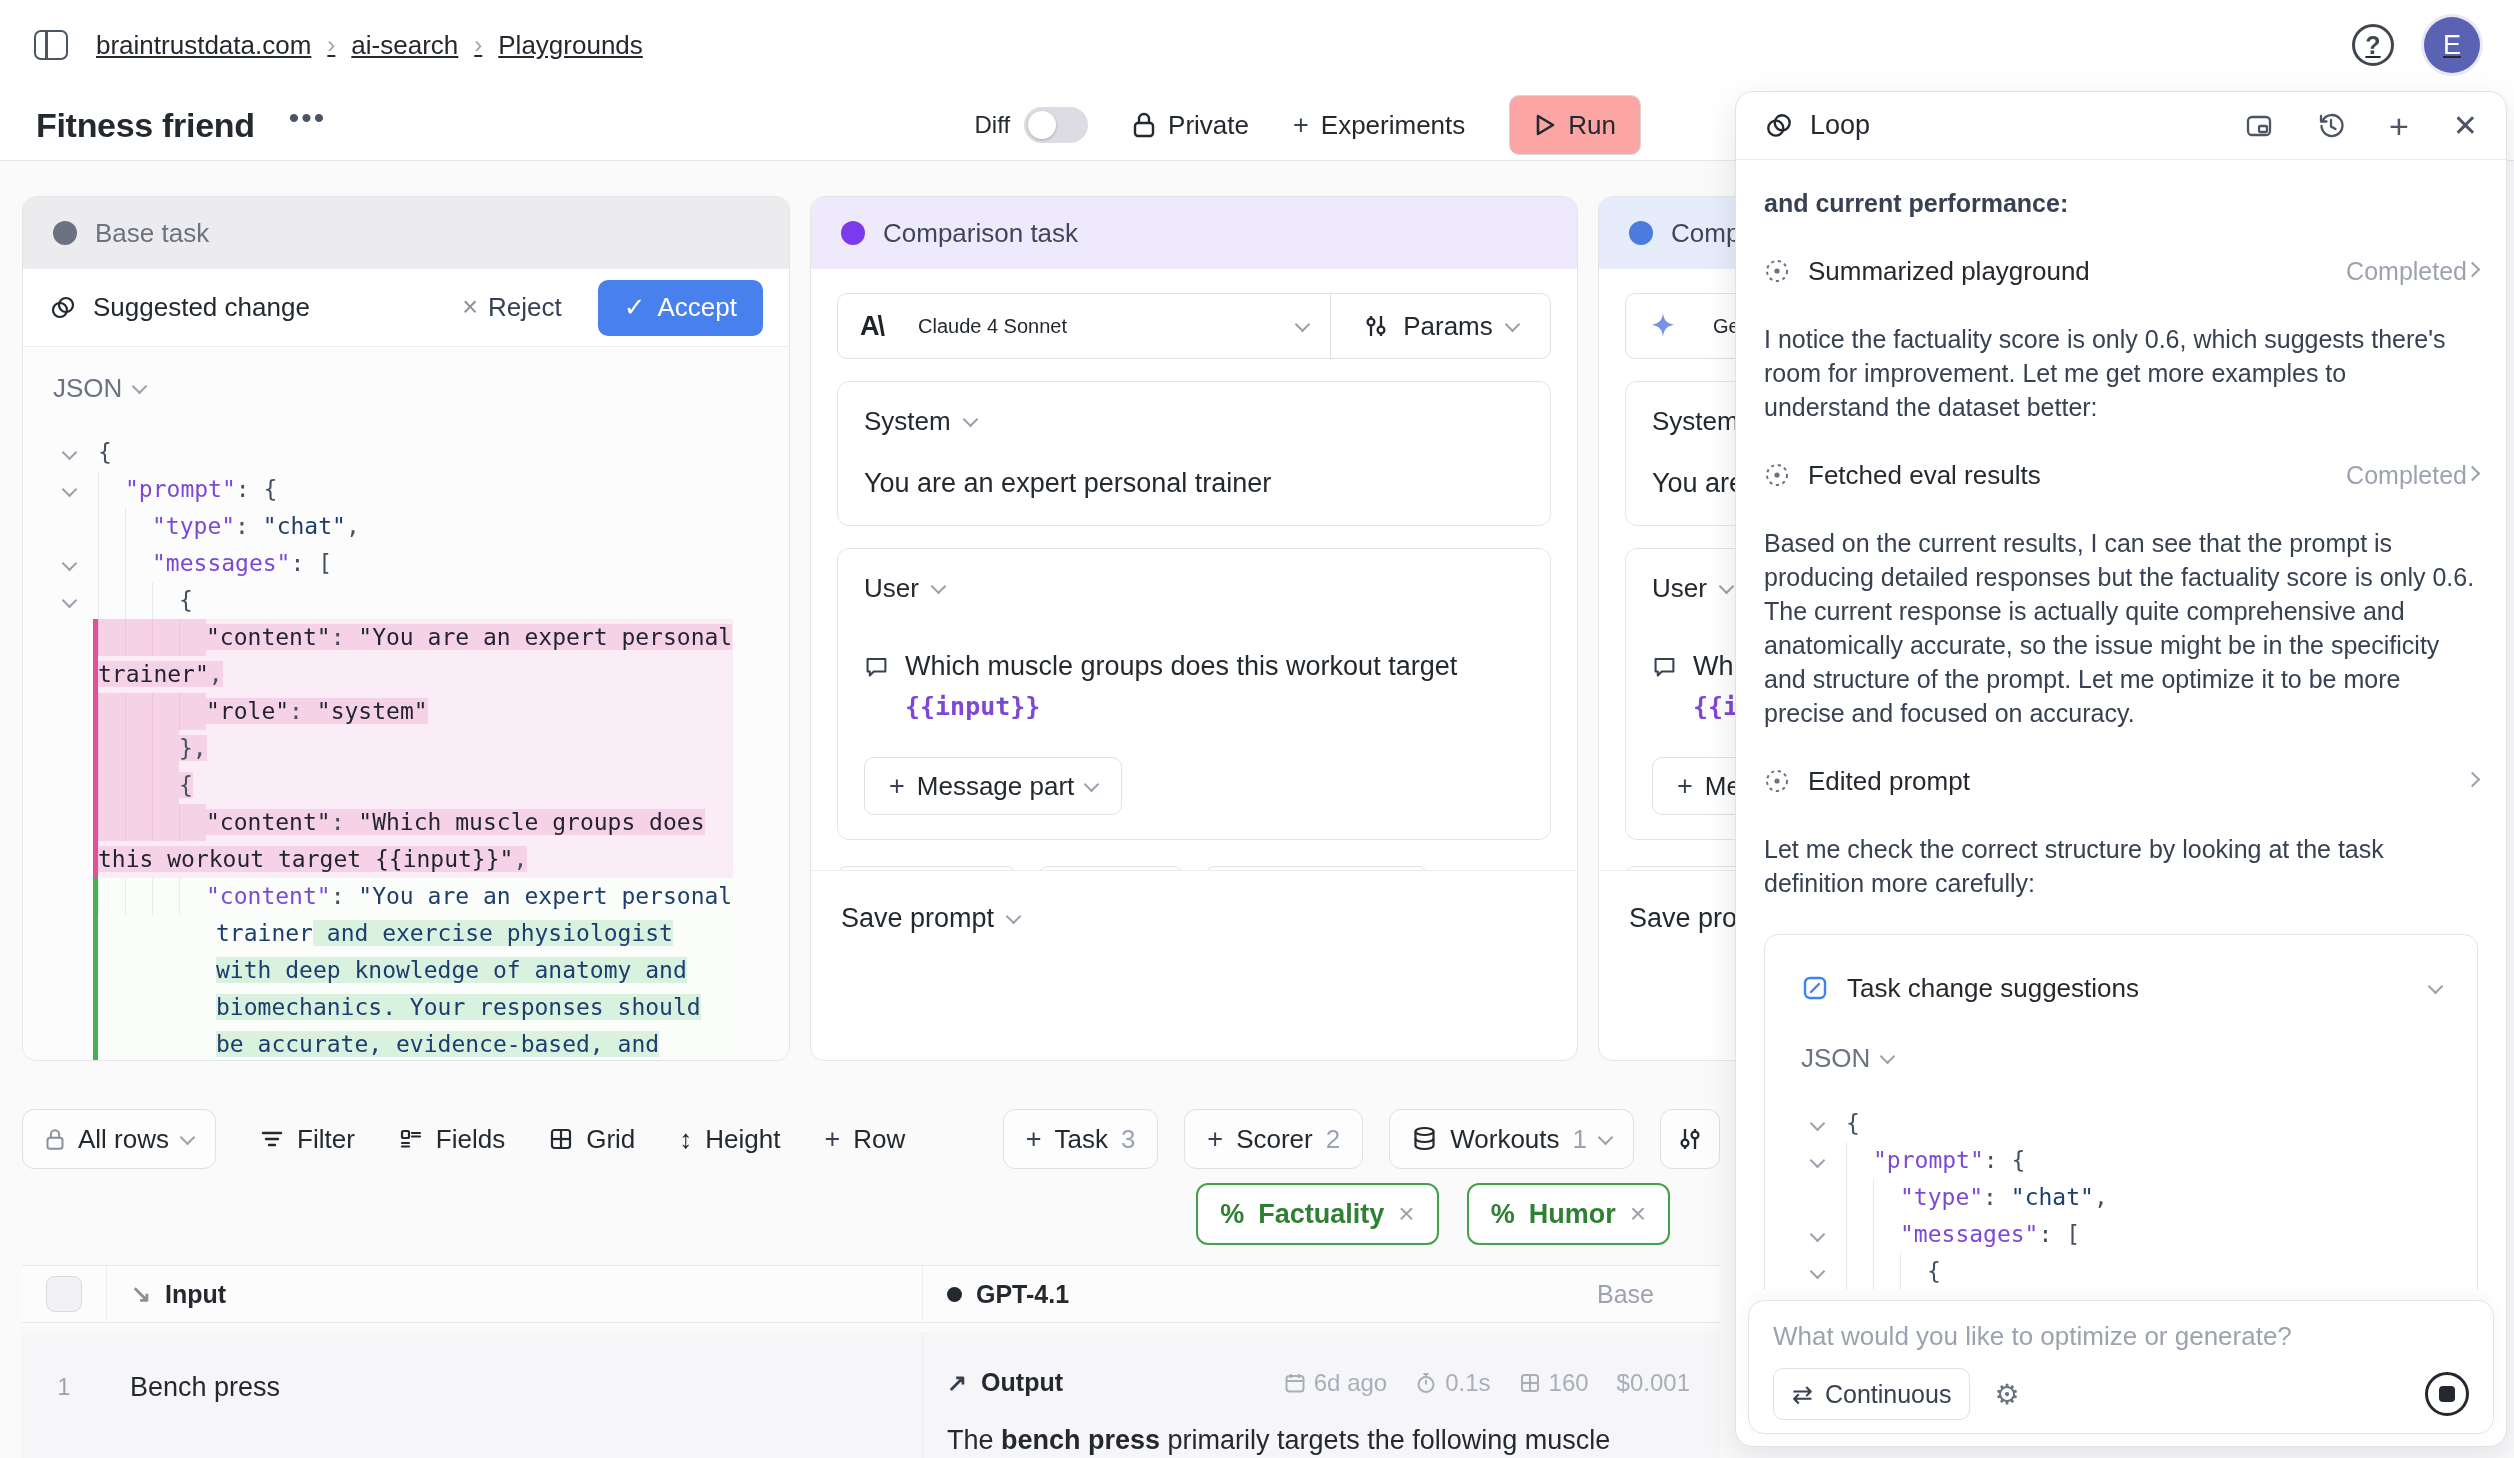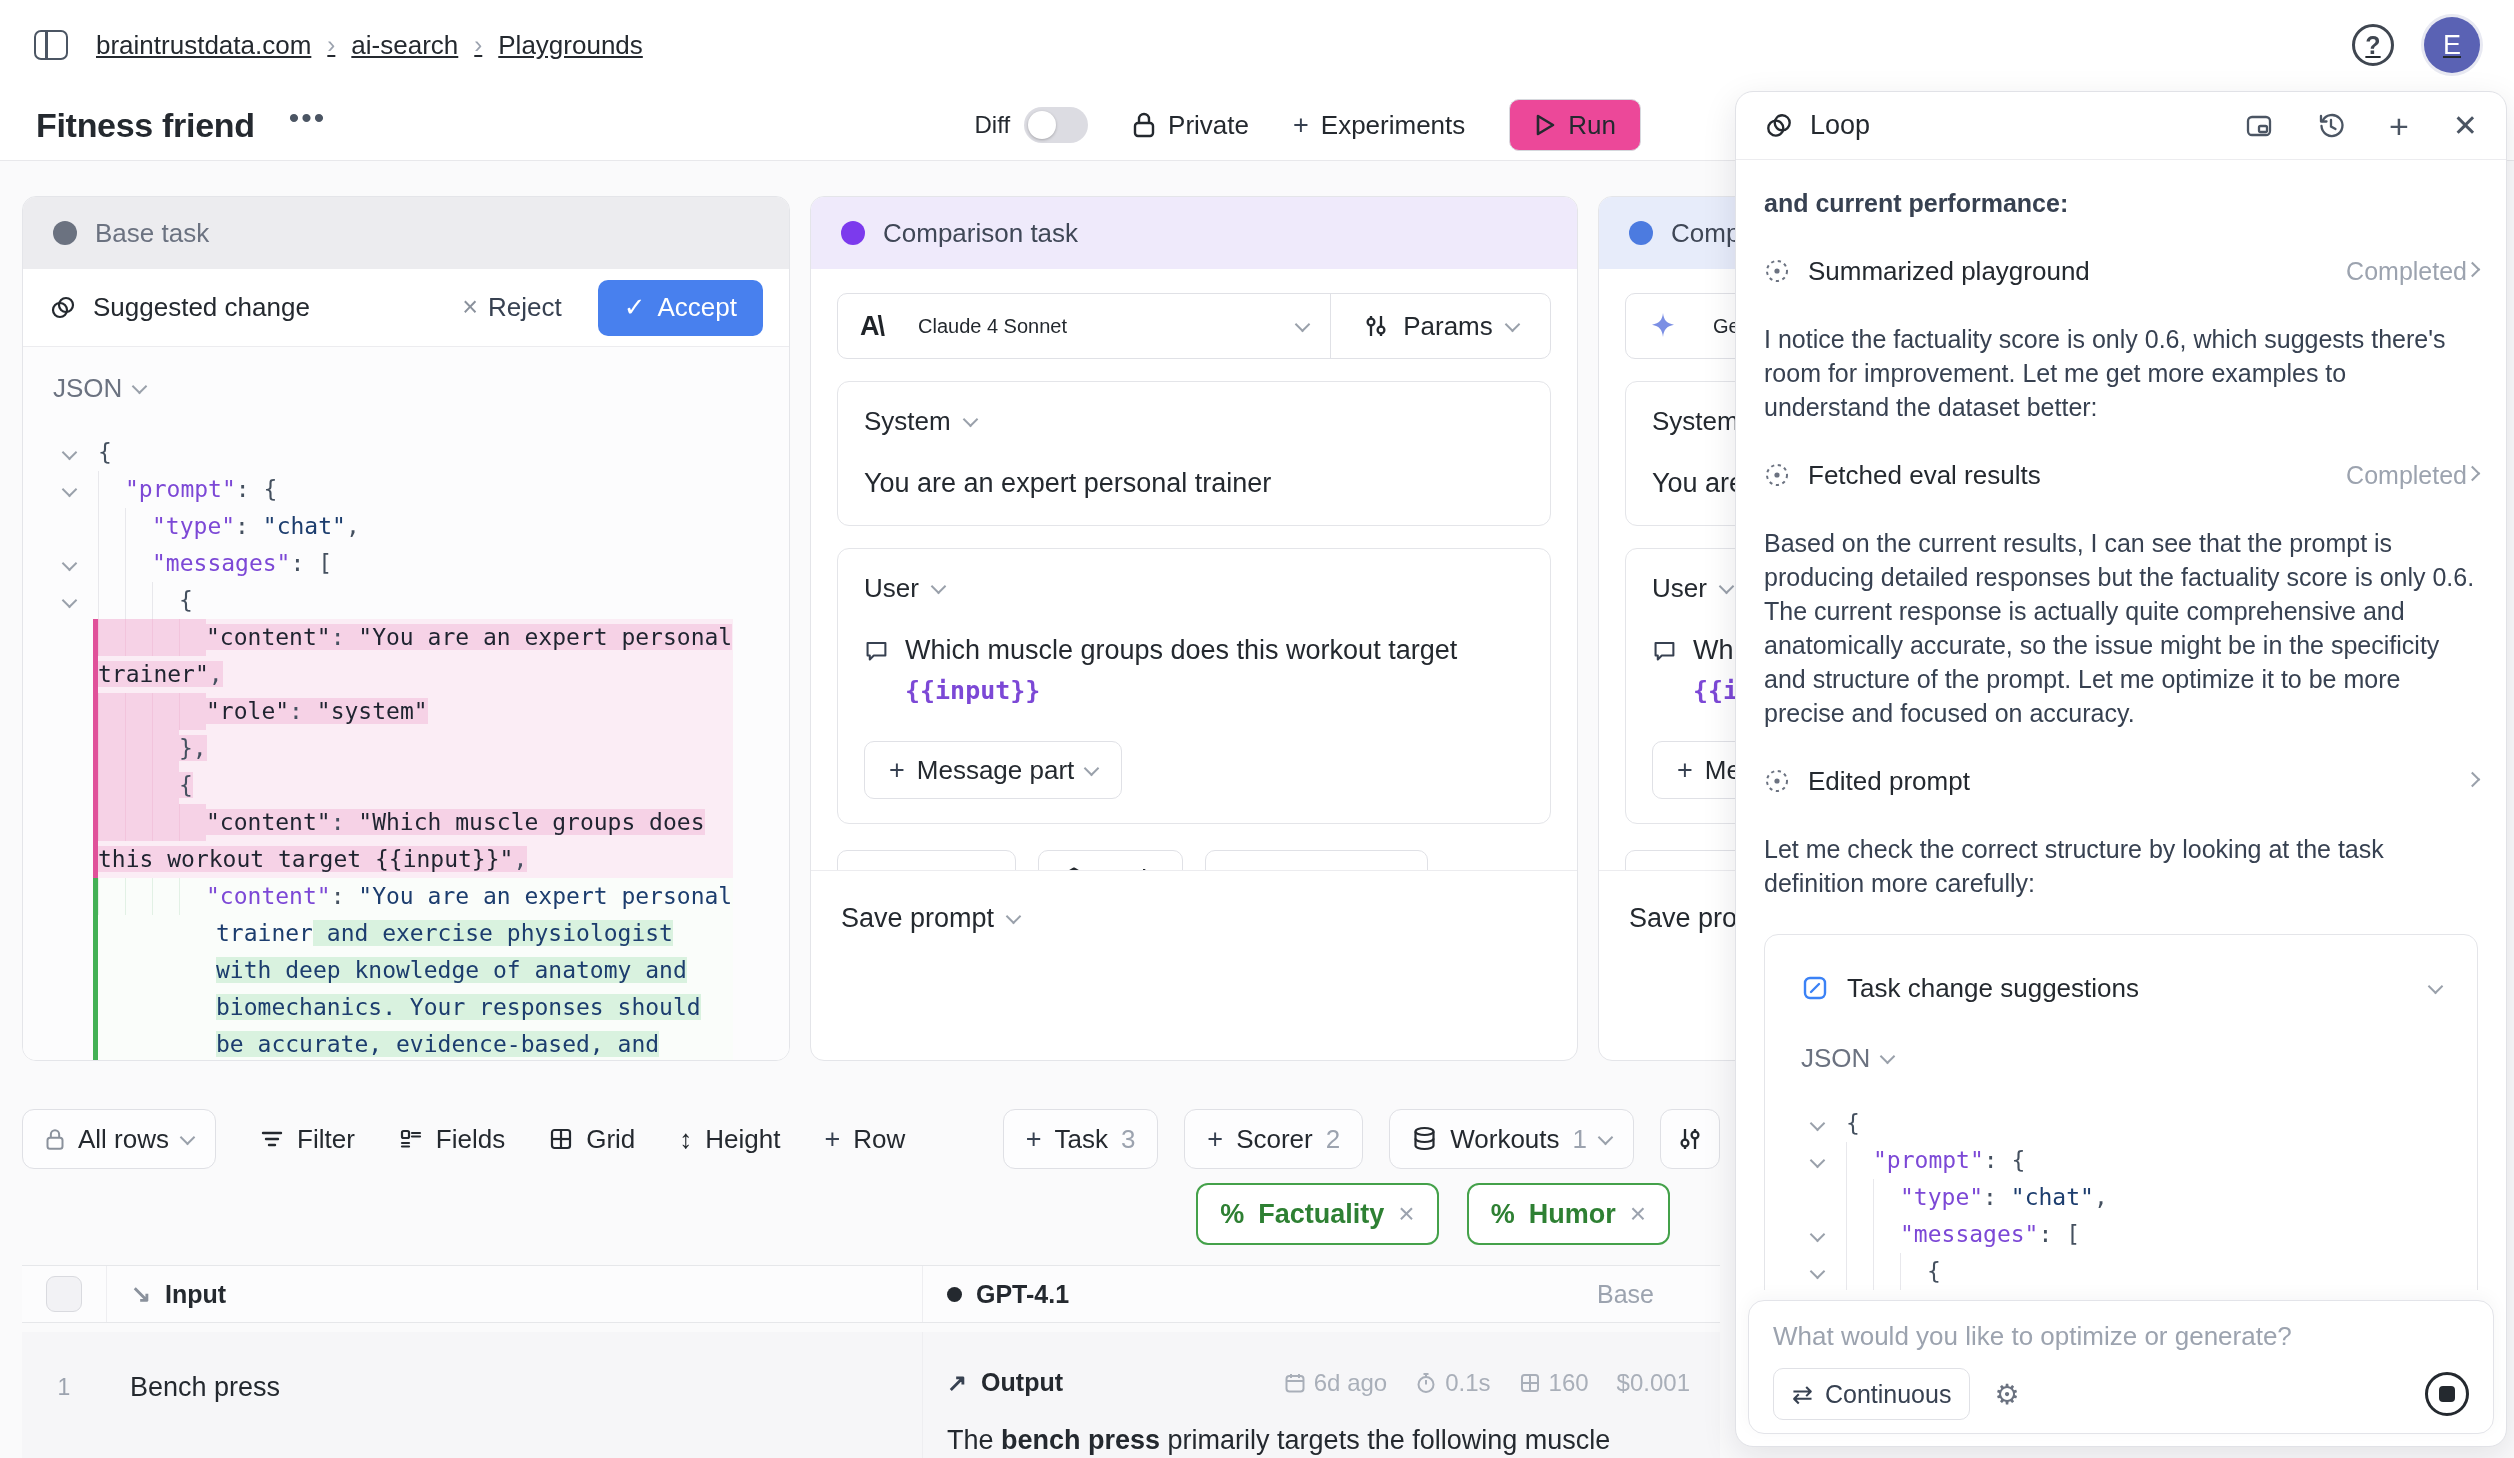--- a/index.html
+++ b/index.html
@@ -20,21 +20,21 @@
   .avatar{width:56px;height:56px;border-radius:50%;background:#5A62B4;color:#fff;display:flex;align-items:center;justify-content:center;font-size:27px;box-shadow:0 0 0 3px #E8E9F2;}
   
   .titlerow{position:absolute;top:90px;left:0;width:1735px;height:70px;display:flex;align-items:center;padding:0 36px;}
   .page-title{font-size:34px;font-weight:700;letter-spacing:-0.3px;}
   .dots-btn{margin-left:34px;color:#4B5563;font-size:30px;letter-spacing:2px;line-height:10px;padding-bottom:14px;}
   .titlerow-right{margin-left:auto;display:flex;align-items:center;gap:44px;padding-right:58px;}
   .diff-wrap{display:flex;align-items:center;gap:14px;font-size:24px;}
   .toggle{width:64px;height:36px;border-radius:18px;background:#DCDCE2;position:relative;}
   .toggle::after{content:"";position:absolute;left:4px;top:4px;width:28px;height:28px;border-radius:50%;background:#fff;box-shadow:0 1px 3px rgba(0,0,0,.25);}
   .flat-btn{display:flex;align-items:center;gap:12px;font-size:26px;color:#24292F;}
-  .run-btn{display:flex;align-items:center;gap:12px;font-size:26px;border:1.5px solid #D6D8DD;border-radius:10px;height:52px;padding:0 24px;background:#ec4899;}
+  .run-btn{display:flex;align-items:center;gap:12px;font-size:26px;border:1.5px solid #D6D8DD;border-radius:10px;height:60px;padding:0 24px;background:#fca5a5;}
   
   .stage{position:absolute;top:160px;left:0;width:2514px;height:1298px;background:#FAFAFB;border-top:1.5px solid #E8E8EB;}
   .col{position:absolute;top:35px;height:865px;width:768px;background:#fff;border:1.5px solid #E4E5E9;border-radius:14px;overflow:hidden;}
   .col-hd{height:72px;display:flex;align-items:center;gap:18px;padding:0 30px;font-size:26px;}
   .dot{width:24px;height:24px;border-radius:50%;flex:0 0 auto;}
   
   .col1{left:22px;}
   .col1 .col-hd{background:#ECECEF;color:#6B7280;}
   .sug-row{height:78px;border-bottom:1.5px solid #ECECEF;display:flex;align-items:center;padding:0 26px;background:#fff;}
   .sug-label{display:flex;align-items:center;gap:16px;font-size:26px;}
@@ -62,21 +62,21 @@
   .col-body{padding:24px 26px 0 26px;position:relative;height:697px;}
   .model-row{height:66px;border:1.5px solid #E0E1E6;border-radius:10px;display:flex;align-items:center;background:#fff;}
   .model-left{flex:1;display:flex;align-items:center;gap:18px;padding:0 22px;height:100%;}
   .model-name{font-size:20px;margin-left:17px;}
   .model-left .chev{margin-left:auto;}
   .model-right{width:220px;border-left:1.5px solid #E0E1E6;height:100%;display:flex;align-items:center;gap:14px;justify-content:center;font-size:26px;}
   .a-logo{font-weight:700;font-size:27px;color:#1F2328;letter-spacing:-2px;}
   .card{border:1.5px solid #E4E5E9;border-radius:12px;background:#fff;padding:24px 26px;margin-top:22px;}
   .card-label{display:flex;align-items:center;gap:14px;font-size:26px;color:#24292F;}
   .card-text{font-size:27px;margin-top:28px;line-height:36px;}
-  .msg-line{display:flex;gap:16px;margin-top:26px;font-size:27px;line-height:40px;}
+  .msg-line{display:flex;gap:16px;margin-top:42px;font-size:27px;line-height:40px;}
   .tpl-var{font-family:"DejaVu Sans Mono",monospace;font-weight:700;color:#7C48D6;font-size:25px;}
   .part-btn{display:inline-flex;align-items:center;gap:12px;border:1.5px solid #E0E1E6;border-radius:10px;height:58px;padding:0 24px;font-size:26px;margin-top:30px;background:#fff;}
   .btnrow{display:flex;gap:22px;margin-top:26px;}
   .ghost-btn{display:inline-flex;align-items:center;gap:12px;border:1.5px solid #E0E1E6;border-radius:10px;height:58px;padding:0 22px;font-size:26px;background:#fff;}
   .plus{font-size:27px;color:#374151;}
   .col-foot{position:absolute;bottom:0;left:0;right:0;height:96px;border-top:1.5px solid #ECECEF;background:#fff;display:flex;align-items:center;gap:14px;padding:0 30px;font-size:27px;}
   
   .loop{position:absolute;left:1735px;top:-70px;width:772px;height:1356px;background:#fff;border:1.5px solid #E1E2E7;border-radius:18px;box-shadow:0 10px 34px rgba(16,24,40,.10);z-index:50;}
   .loop-hd{height:68px;display:flex;align-items:center;padding:0 28px;border-bottom:1.5px solid #ECECEF;}
   .loop-title{display:flex;align-items:center;gap:16px;font-size:27px;font-weight:500;}

